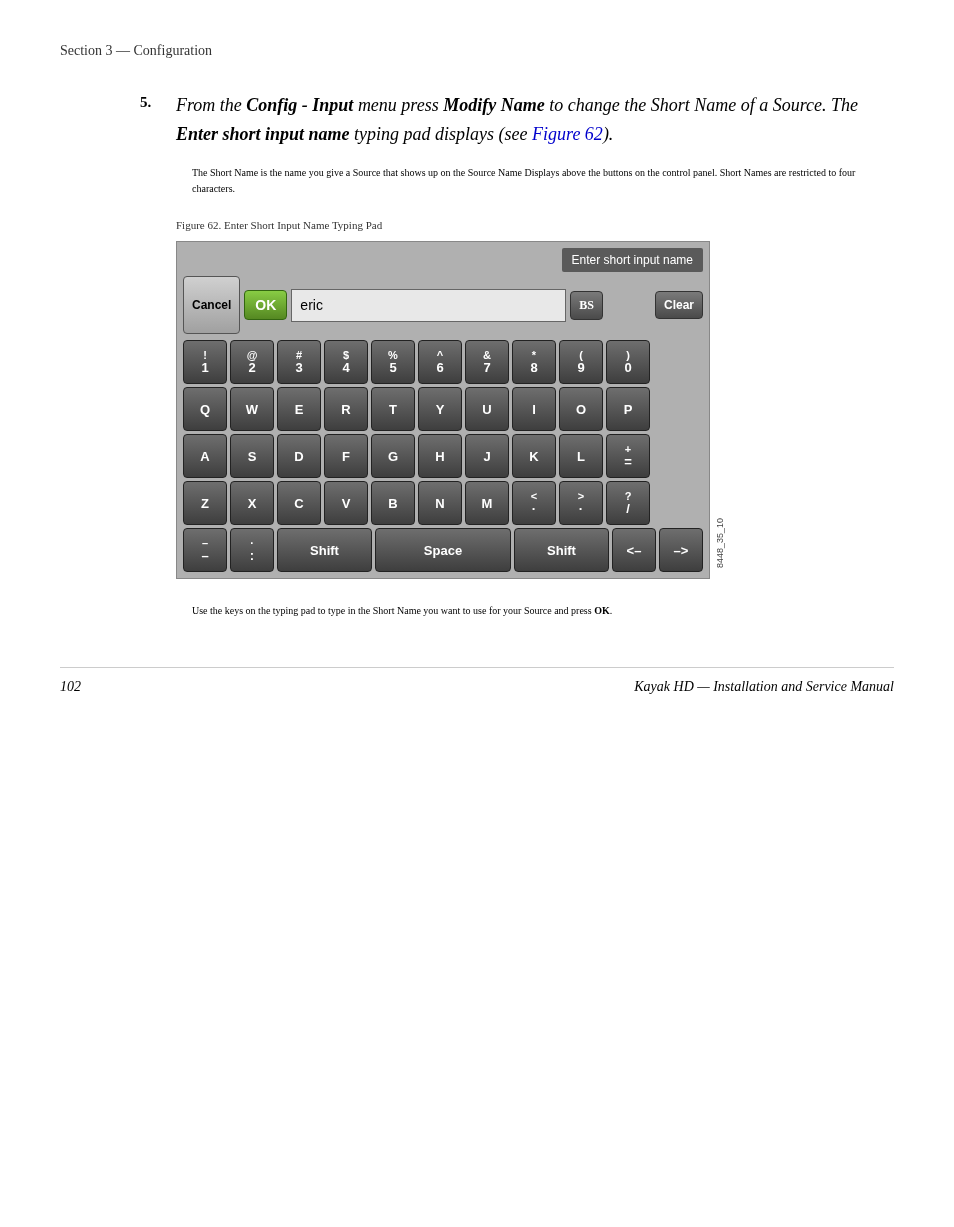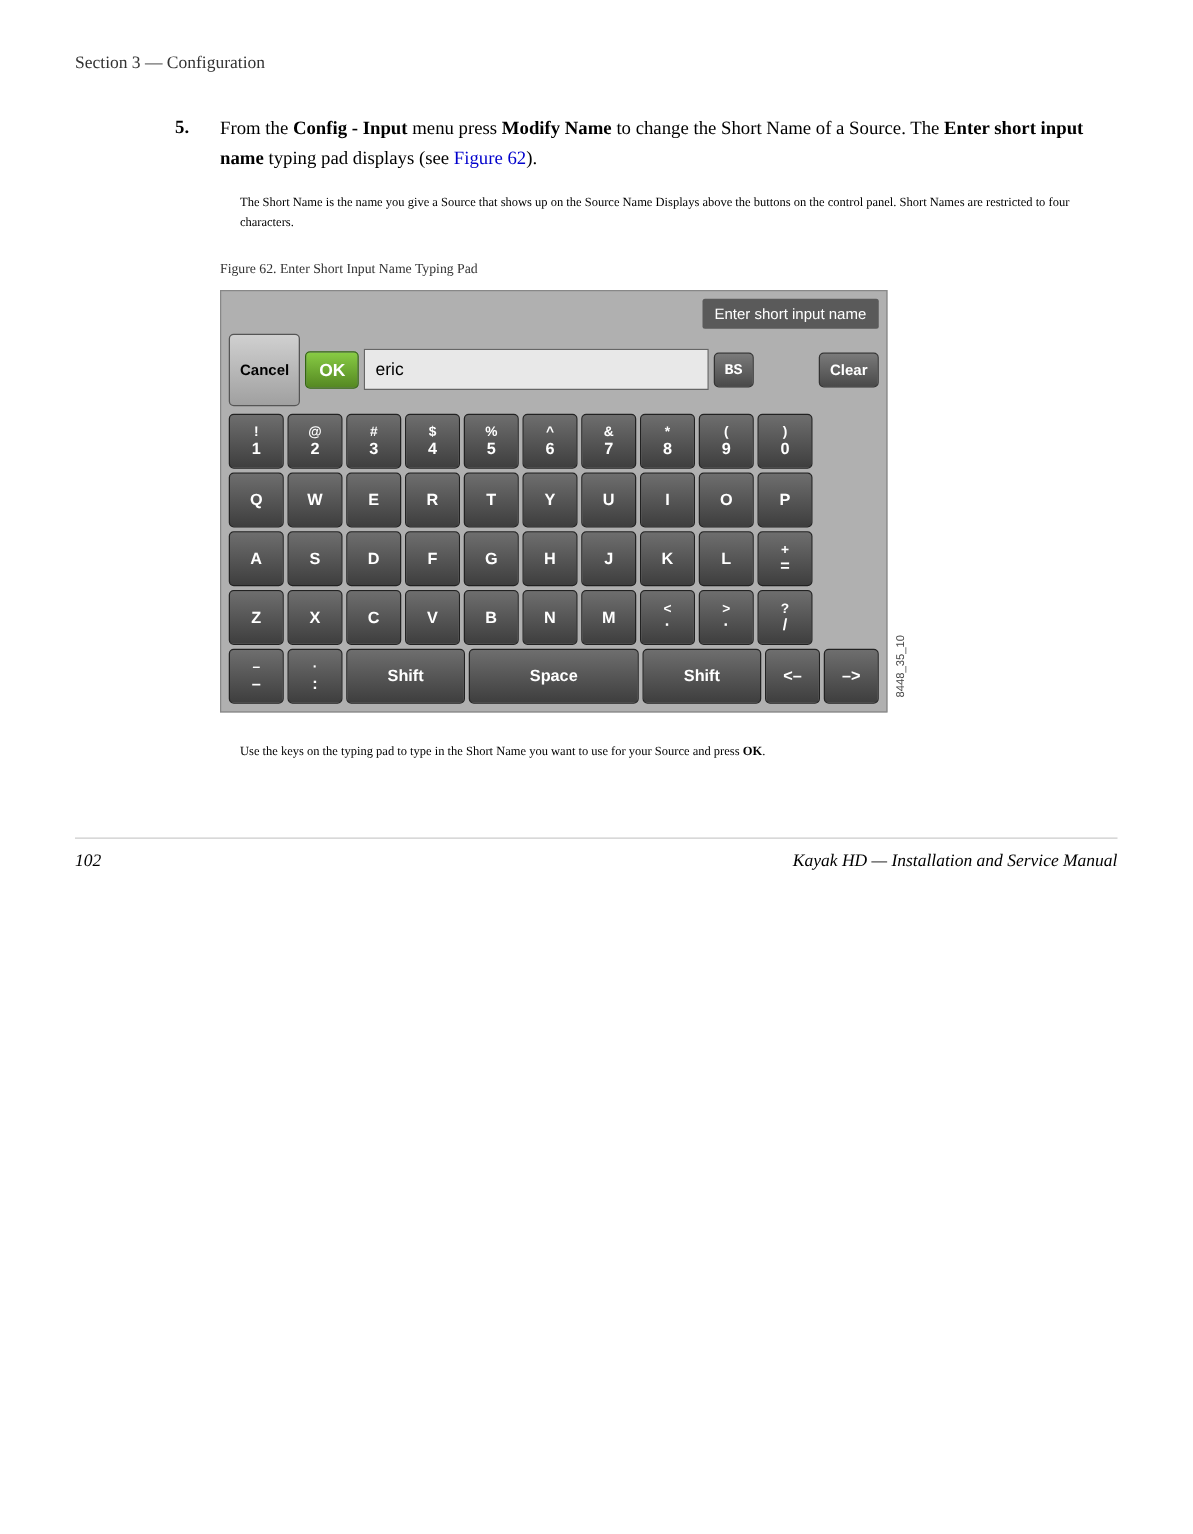--- a/index.html
+++ b/index.html
@@ -30,22 +30,23 @@
       margin-bottom: 16px;
     }
 
     .step-number {
       font-weight: bold;
       font-size: 15px;
       min-width: 20px;
     }
 
     .step-text {
-      font-size: 15px;
+      font-size: 18px;
       line-height: 1.6;
+      font-style: italic;
     }
 
     .step-text b {
       font-weight: bold;
     }
 
     .figure-link {
       color: #0000cc;
       text-decoration: none;
     }
@@ -140,21 +141,21 @@
       font-family: Arial, sans-serif;
       color: #000;
     }
 
     .kbd-bs-btn {
       background: linear-gradient(180deg, #7a7a7a 0%, #4a4a4a 100%);
       border: 1px solid #333;
       border-radius: 4px;
       padding: 6px 8px;
       font-size: 12px;
-      font-family: Liberation Mono, monospace;
+      font-family: Liberation Serif, serif;
       font-weight: bold;
       color: #ffffff;
       cursor: pointer;
       min-width: 32px;
       text-align: center;
     }
 
     .kbd-clear-btn {
       background: linear-gradient(180deg, #7a7a7a 0%, #4a4a4a 100%);
       border: 1px solid #333;
@@ -225,21 +226,21 @@
 
     .key-arrow {
       width: 44px;
     }
 
     
     .page-footer {
       display: flex;
       justify-content: space-between;
       align-items: flex-end;
-      margin-top: 60px;
+      margin-top: 48px;
       border-top: 1px solid #ccc;
       padding-top: 8px;
     }
 
     .footer-page-num {
       font-size: 14px;
       font-style: italic;
     }
 
     .footer-title {

